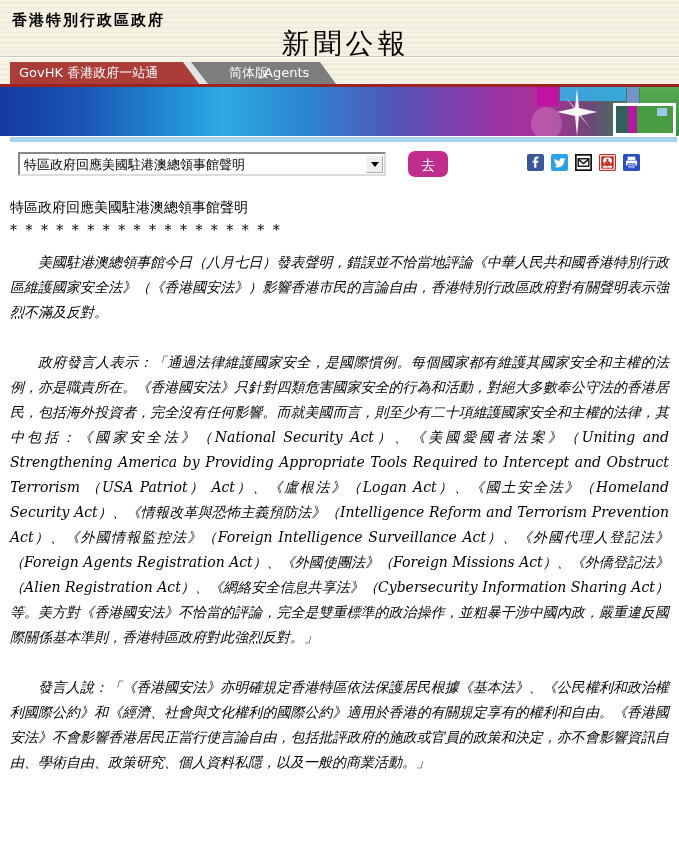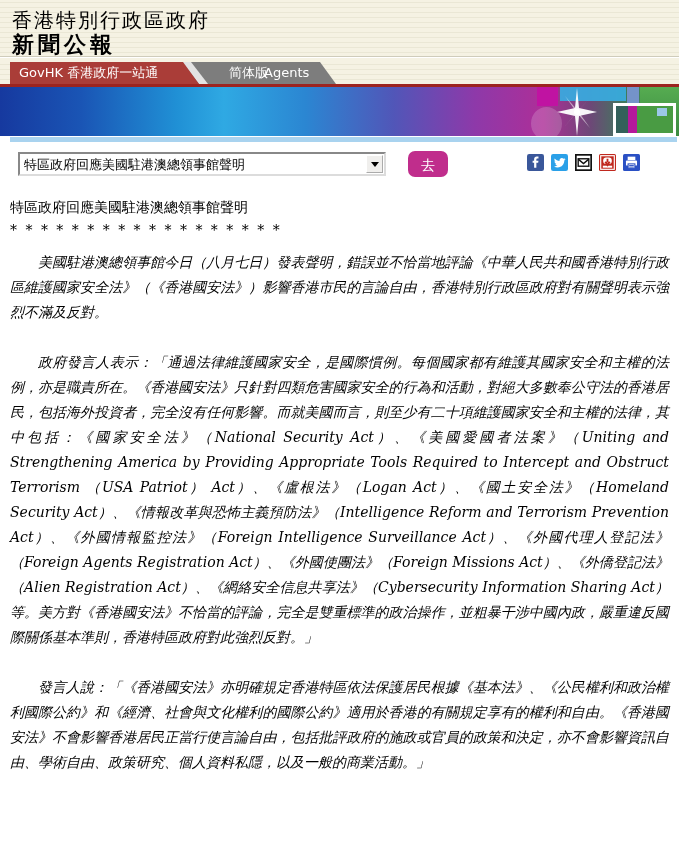--- a/index.html
+++ b/index.html
@@ -11,22 +11,22 @@
     color:#000;
   }
 
   
   .masthead {
     height:62px;
     background:repeating-linear-gradient(0deg,#f5f2e3 0px,#f5f2e3 4px,#eae7d5 4px,#eae7d5 5px);
     padding:11px 0 0 12px;
     position:relative;
   }
-  .gov-name { font-size:20px; font-weight:normal; letter-spacing:2px; line-height:18px; }
-  .site-title { font-size:22px; font-weight:bold; letter-spacing:4px; line-height:26px; margin-top:2px; }
+  .gov-name { font-size:15px; font-weight:bold; letter-spacing:2px; line-height:18px; }
+  .site-title { font-size:28px; font-weight:normal; letter-spacing:4px; line-height:26px; margin-top:2px;text-align:center; }
   .masthead .groove {
     position:absolute; left:0; right:0; top:56px; height:2px;
     border-top:1px solid #cfccbb; border-bottom:1px solid #ffffff;
   }
 
   
   .tabzone {
     height:22px;
     background:repeating-linear-gradient(0deg,#f5f2e3 0px,#f5f2e3 4px,#eae7d5 4px,#eae7d5 5px);
     position:relative;

